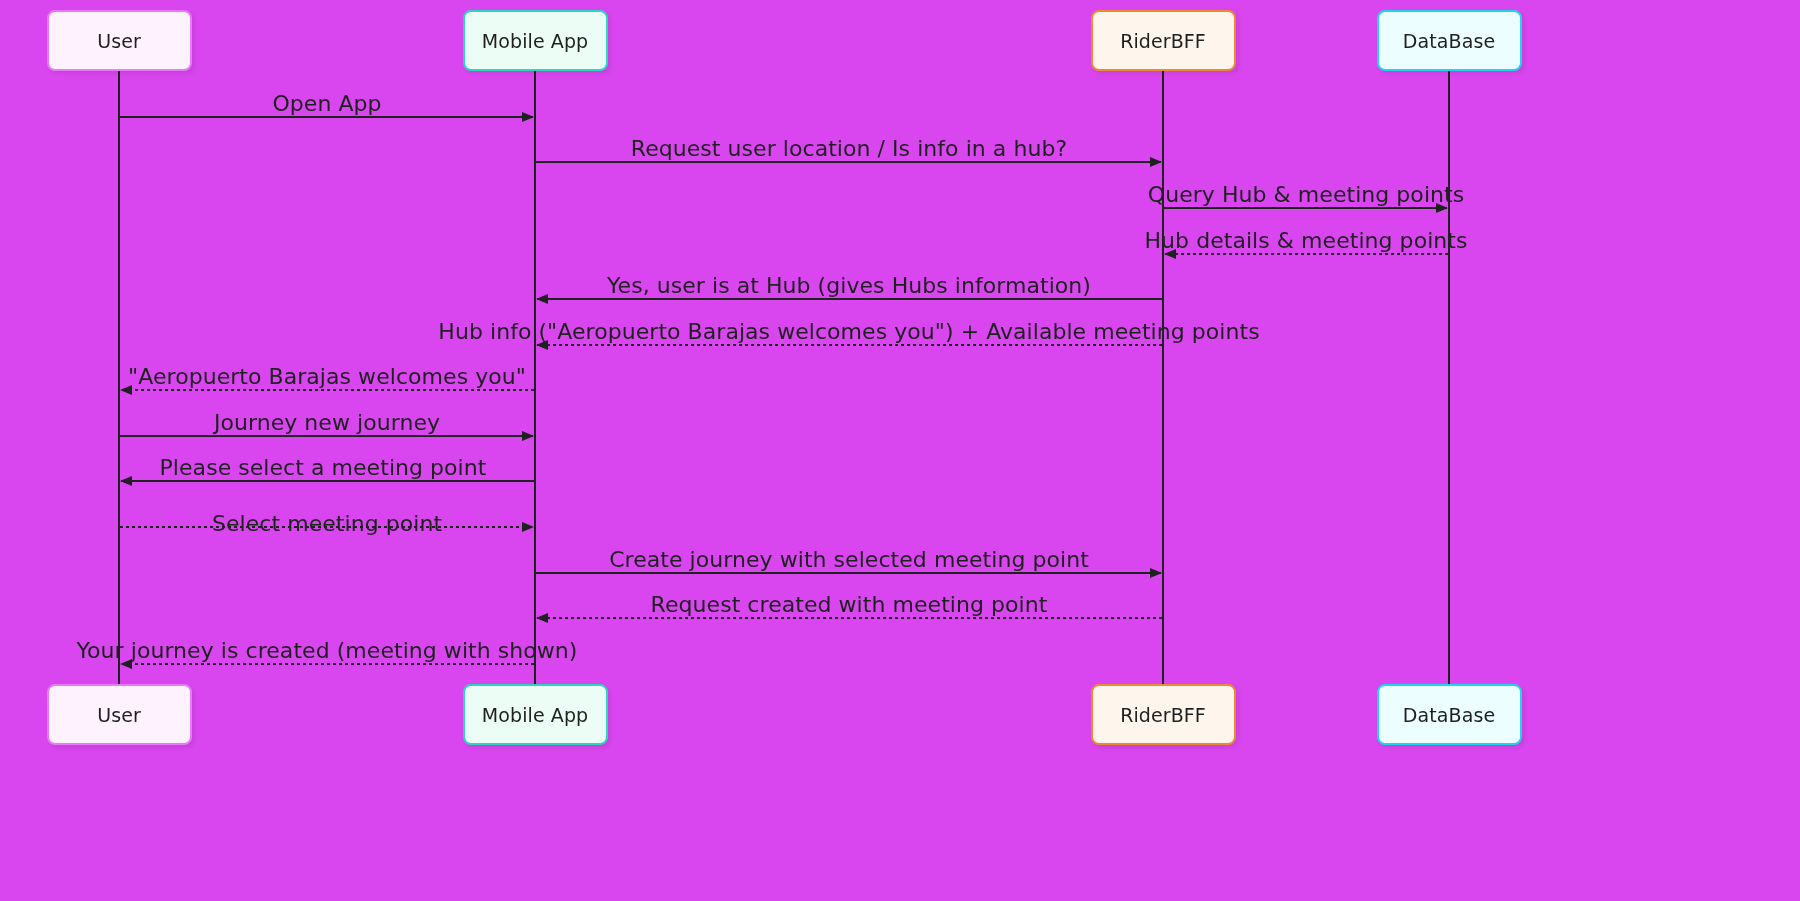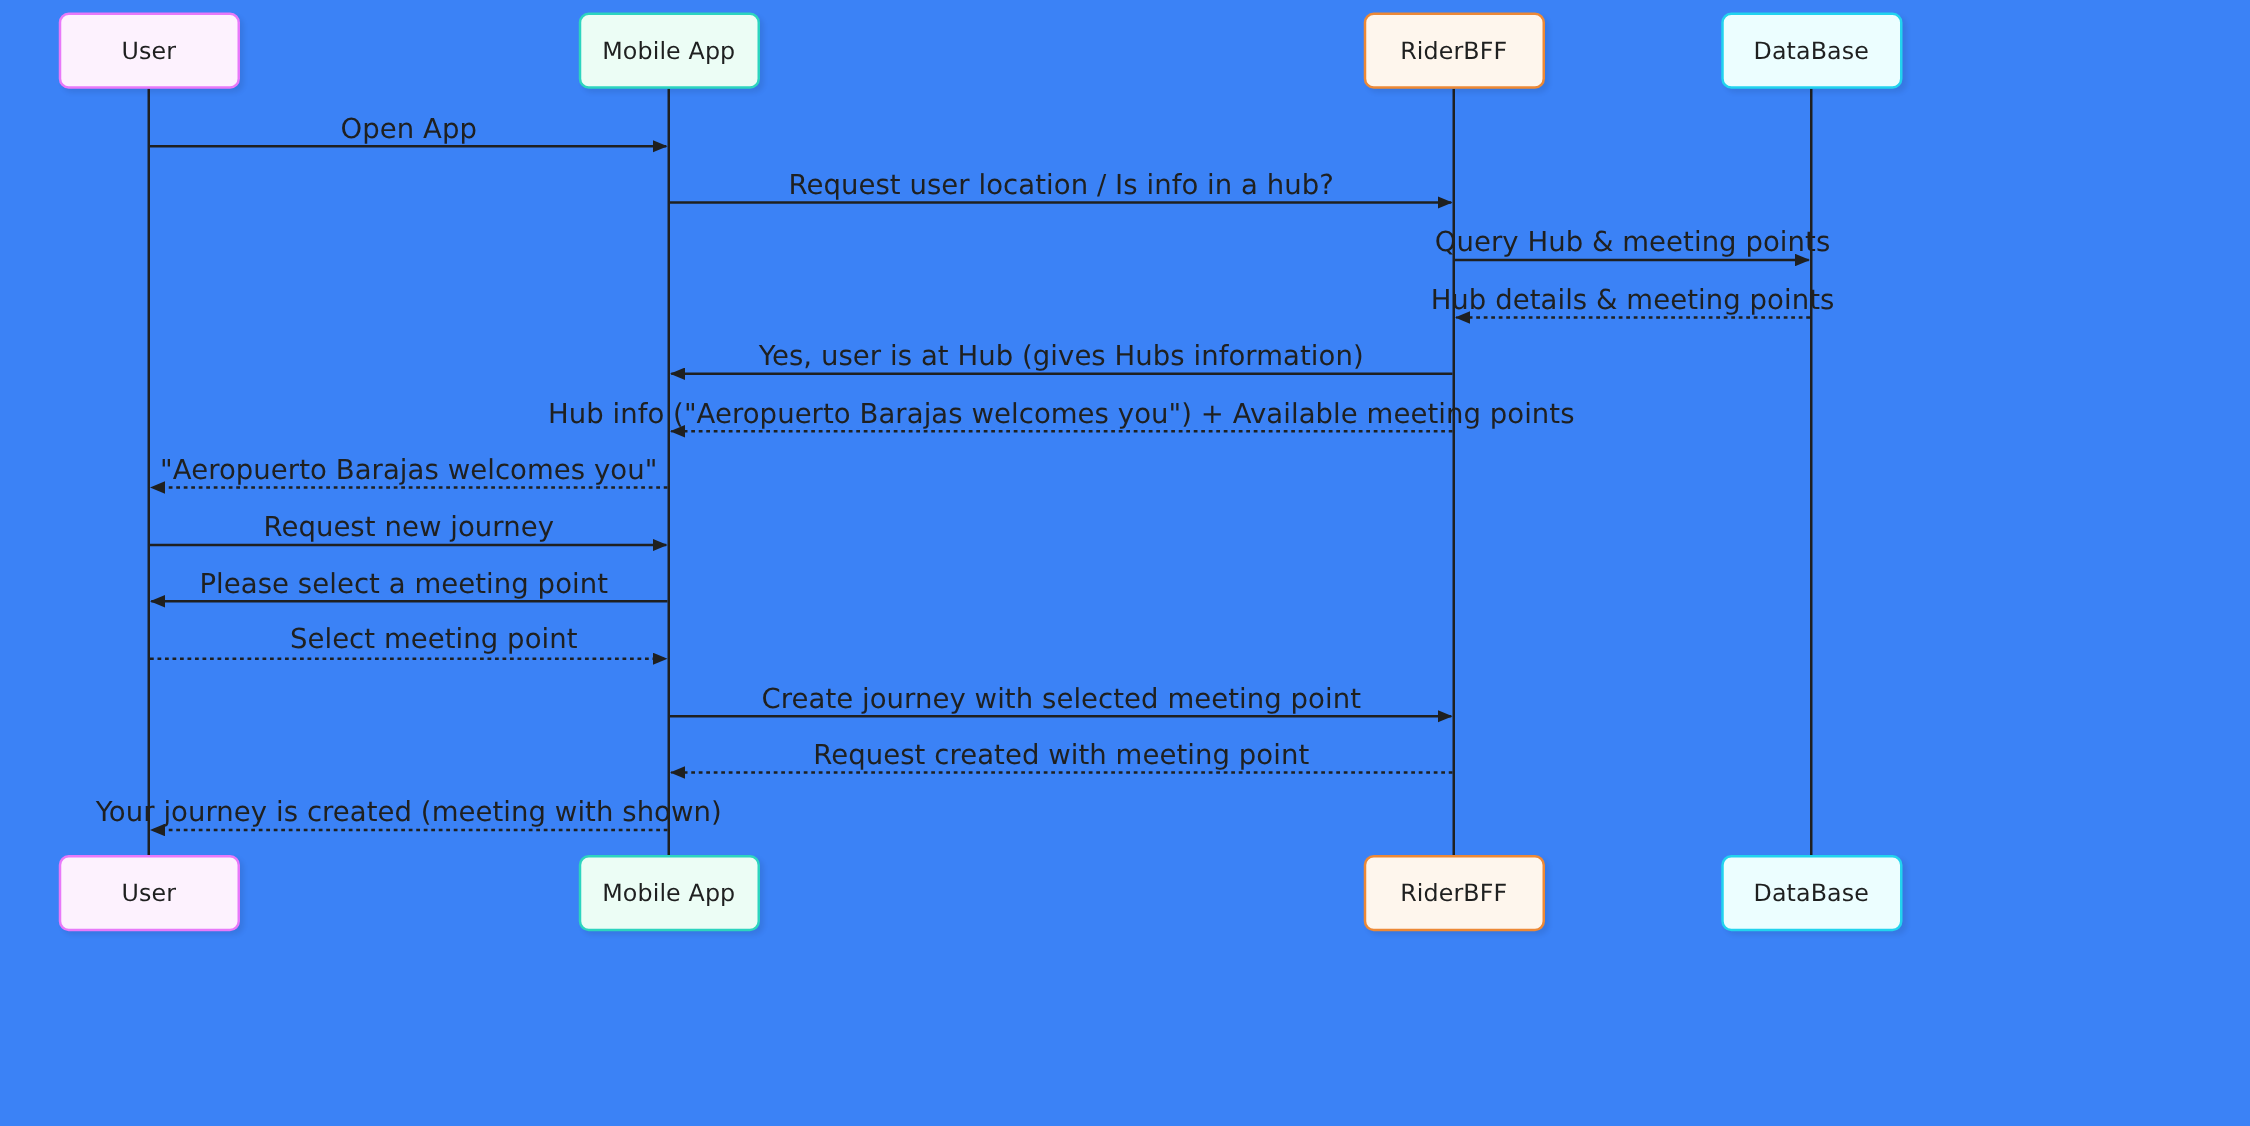--- a/index.html
+++ b/index.html
@@ -10,21 +10,21 @@
   body {
     font-family: "DejaVu Sans", "Liberation Sans", sans-serif;
     width: 1800px;
     height: 901px;
     overflow: hidden;
   }
   #diagram-root {
     position: relative;
     width: 1800px;
     height: 901px;
-    background: #3b82f6;
+    background: #d946ef;
   }
   svg#seq-svg {
     position: absolute;
     left: 0;
     top: 0;
     width: 1800px;
     height: 901px;
     display: block;
   }
   .actor-box {
@@ -122,21 +122,21 @@
       </div>
     </div>
   <div id="message-labels">
       <div class="msg-label" style="left: 327px; top: 91px;">Open App</div>
       <div class="msg-label" style="left: 849px; top: 136px;">Request user location / Is info in a hub?</div>
       <div class="msg-label" style="left: 1306px; top: 182px;">Query Hub &amp; meeting points</div>
       <div class="msg-label" style="left: 1306px; top: 228px;">Hub details &amp; meeting points</div>
       <div class="msg-label" style="left: 849px; top: 273px;">Yes, user is at Hub (gives Hubs information)</div>
       <div class="msg-label" style="left: 849px; top: 319px;">Hub info ("Aeropuerto Barajas welcomes you") + Available meeting points</div>
       <div class="msg-label" style="left: 327px; top: 364px;">"Aeropuerto Barajas welcomes you"</div>
-      <div class="msg-label" style="left: 327px; top: 410px;">Request new journey</div>
+      <div class="msg-label" style="left: 327px; top: 410px;">Journey new journey</div>
       <div class="msg-label" style="left: 323px; top: 455px;">Please select a meeting point</div>
-      <div class="msg-label" style="left: 327px; top: 499px; margin-left: 20px;">Select meeting point</div>
+      <div class="msg-label" style="left: 327px; top: 511px;">Select meeting point</div>
       <div class="msg-label" style="left: 849px; top: 547px;">Create journey with selected meeting point</div>
       <div class="msg-label" style="left: 849px; top: 592px;">Request created with meeting point</div>
       <div class="msg-label" style="left: 327px; top: 638px;">Your journey is created (meeting with shown)</div>
     </div>
 
 </div>
 
 </body></html>

